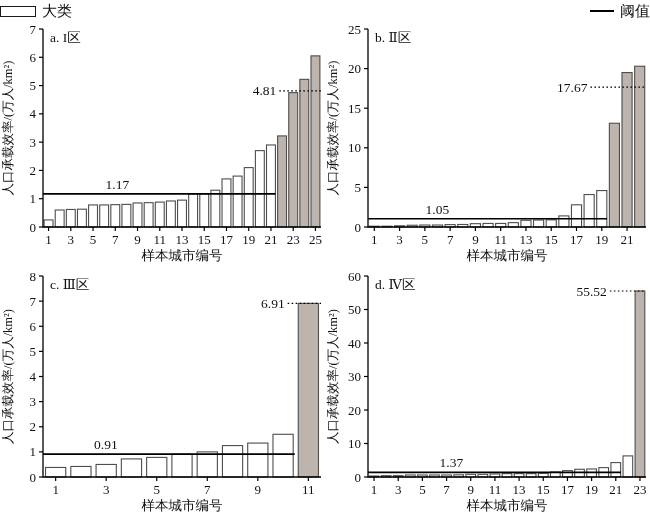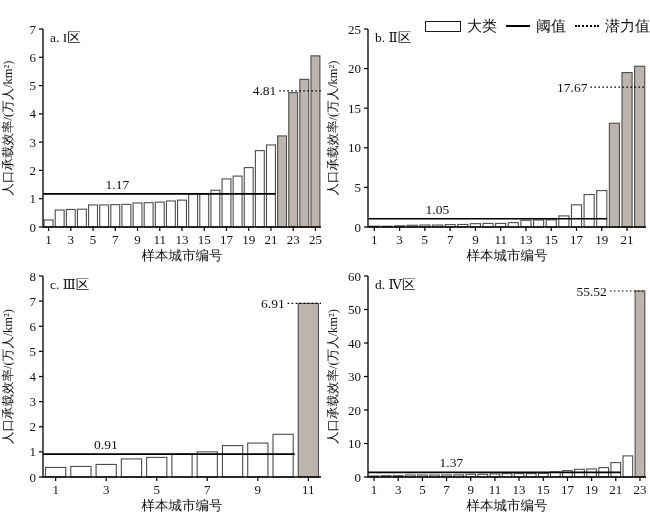--- a/index.html
+++ b/index.html
@@ -4,22 +4,22 @@
 <style>
   html,body{margin:0;padding:0;background:#ffffff;}
   .figure{
     position:relative;
     width:650px;height:519px;
     background:#ffffff;
     font-family:"Liberation Serif","DejaVu Serif",serif;
     overflow:hidden;
   }
   .legend{
-    position:absolute;left:0;top:15px;width:650px;height:22px;
-    display:flex;align-items:center;justify-content:flex-end;gap:9px;
+    position:absolute;left:0;top:0;width:650px;height:22px;
+    display:flex;align-items:center;justify-content:space-between;gap:9px;
     font-size:15px;color:#111;
   }
   .legend .item{display:flex;align-items:center;gap:6px;}
   .swatch{width:36px;height:11px;border:1.3px solid #1a1a1a;box-sizing:border-box;display:inline-block;}
   .line-swatch{width:24px;height:0;border-top:2px solid #000;display:inline-block;}
   .dot-swatch{width:24px;height:0;border-top:2px dotted #000;display:inline-block;}
   .panel{position:absolute;margin:0;padding:0;}
   .panel svg{display:block;}
   svg text{fill:#111;}
 </style>
@@ -29,24 +29,20 @@
 <div class="figure">
 
   <div class="legend">
     <span class="item">
       <span class="swatch" style="background:#ffffff"></span>
       <span>大类</span>
     </span>
     <span class="item">
       <span class="line-swatch"></span>
       <span>阈值</span>
-    </span>
-    <span class="item">
-      <span class="dot-swatch"></span>
-      <span>潜力值</span>
     </span>
   </div>
 
   <figure class="panel" style="left:0;top:20px">
     <svg width="325" height="245">
         <rect x="44.11" y="199.93" width="8.90" height="7.07" fill="#ffffff" stroke="#4d4d4d" stroke-width="1.1"></rect>
         <rect x="55.23" y="190.03" width="8.90" height="16.97" fill="#ffffff" stroke="#4d4d4d" stroke-width="1.1"></rect>
         <rect x="66.35" y="189.46" width="8.90" height="17.54" fill="#ffffff" stroke="#4d4d4d" stroke-width="1.1"></rect>
         <rect x="77.47" y="189.18" width="8.90" height="17.82" fill="#ffffff" stroke="#4d4d4d" stroke-width="1.1"></rect>
         <rect x="88.59" y="184.94" width="8.90" height="22.06" fill="#ffffff" stroke="#4d4d4d" stroke-width="1.1"></rect>

